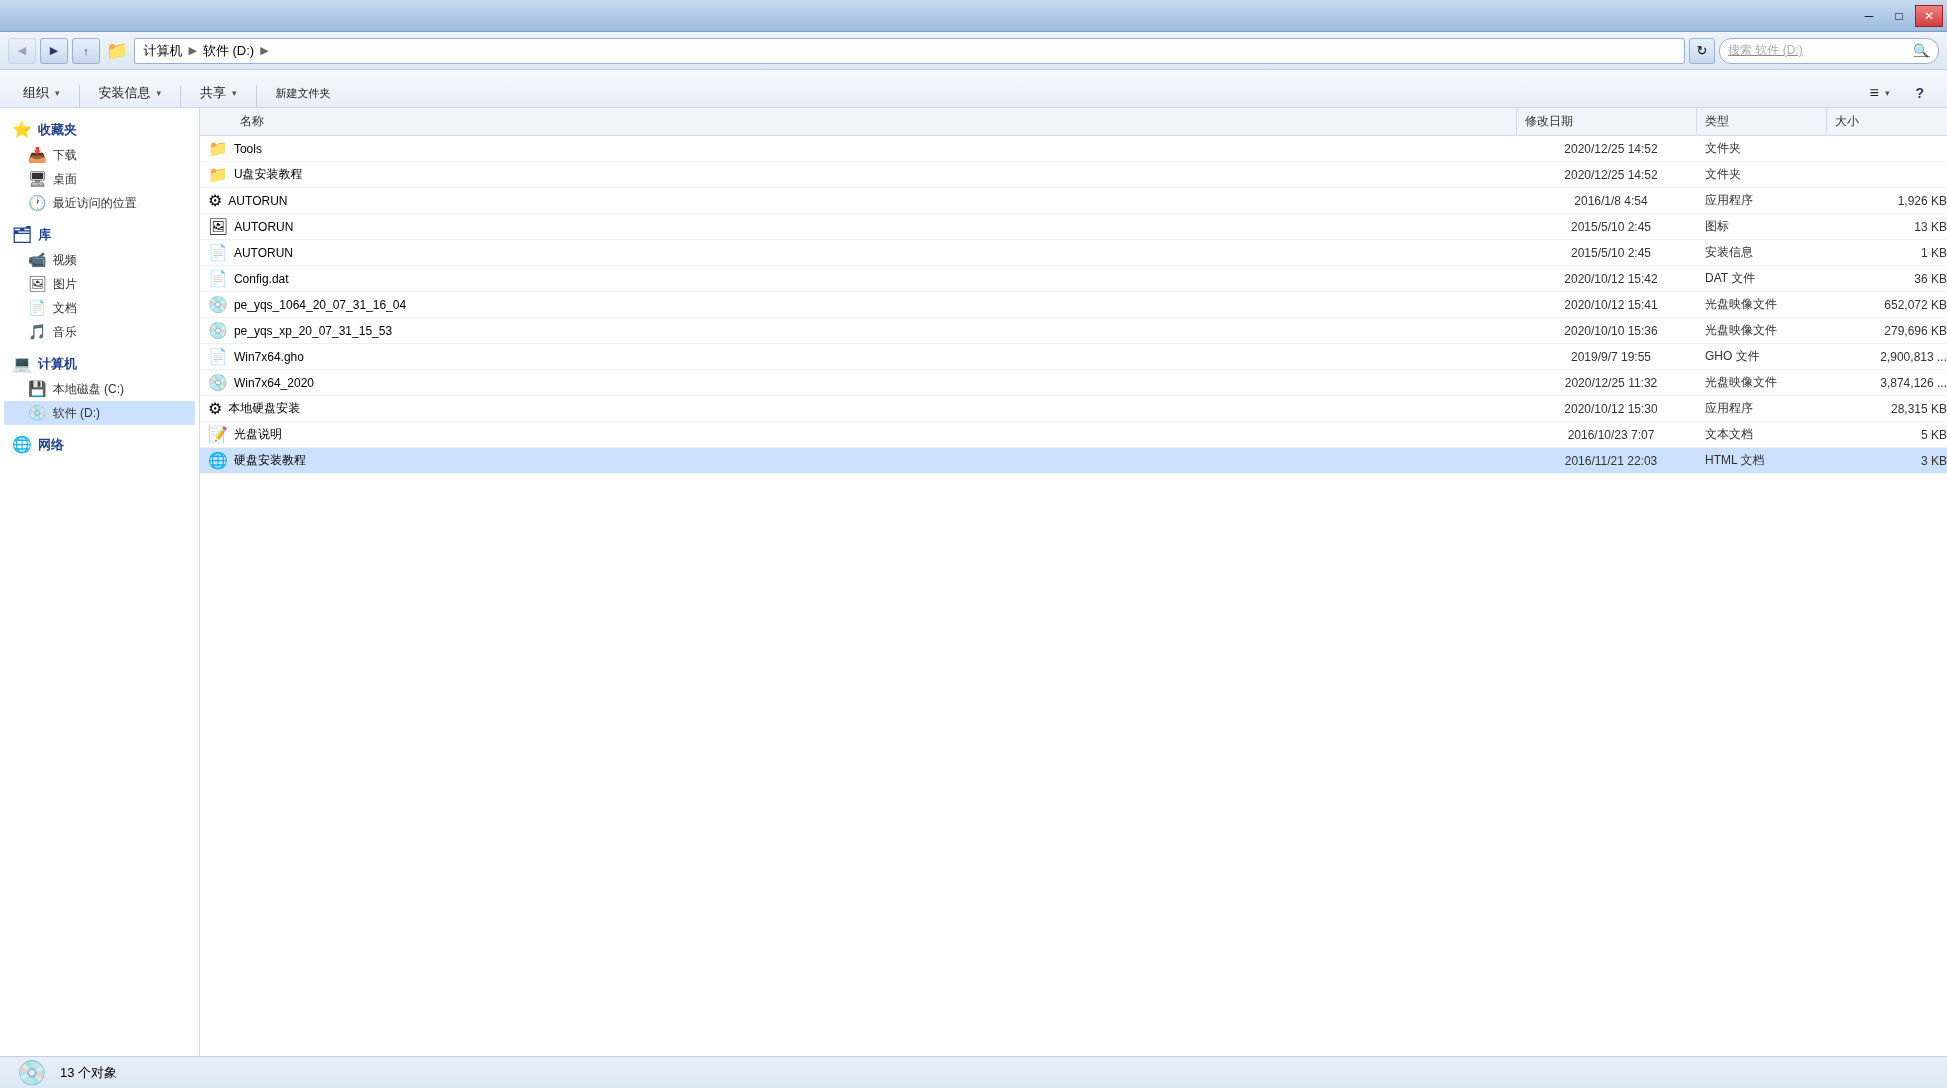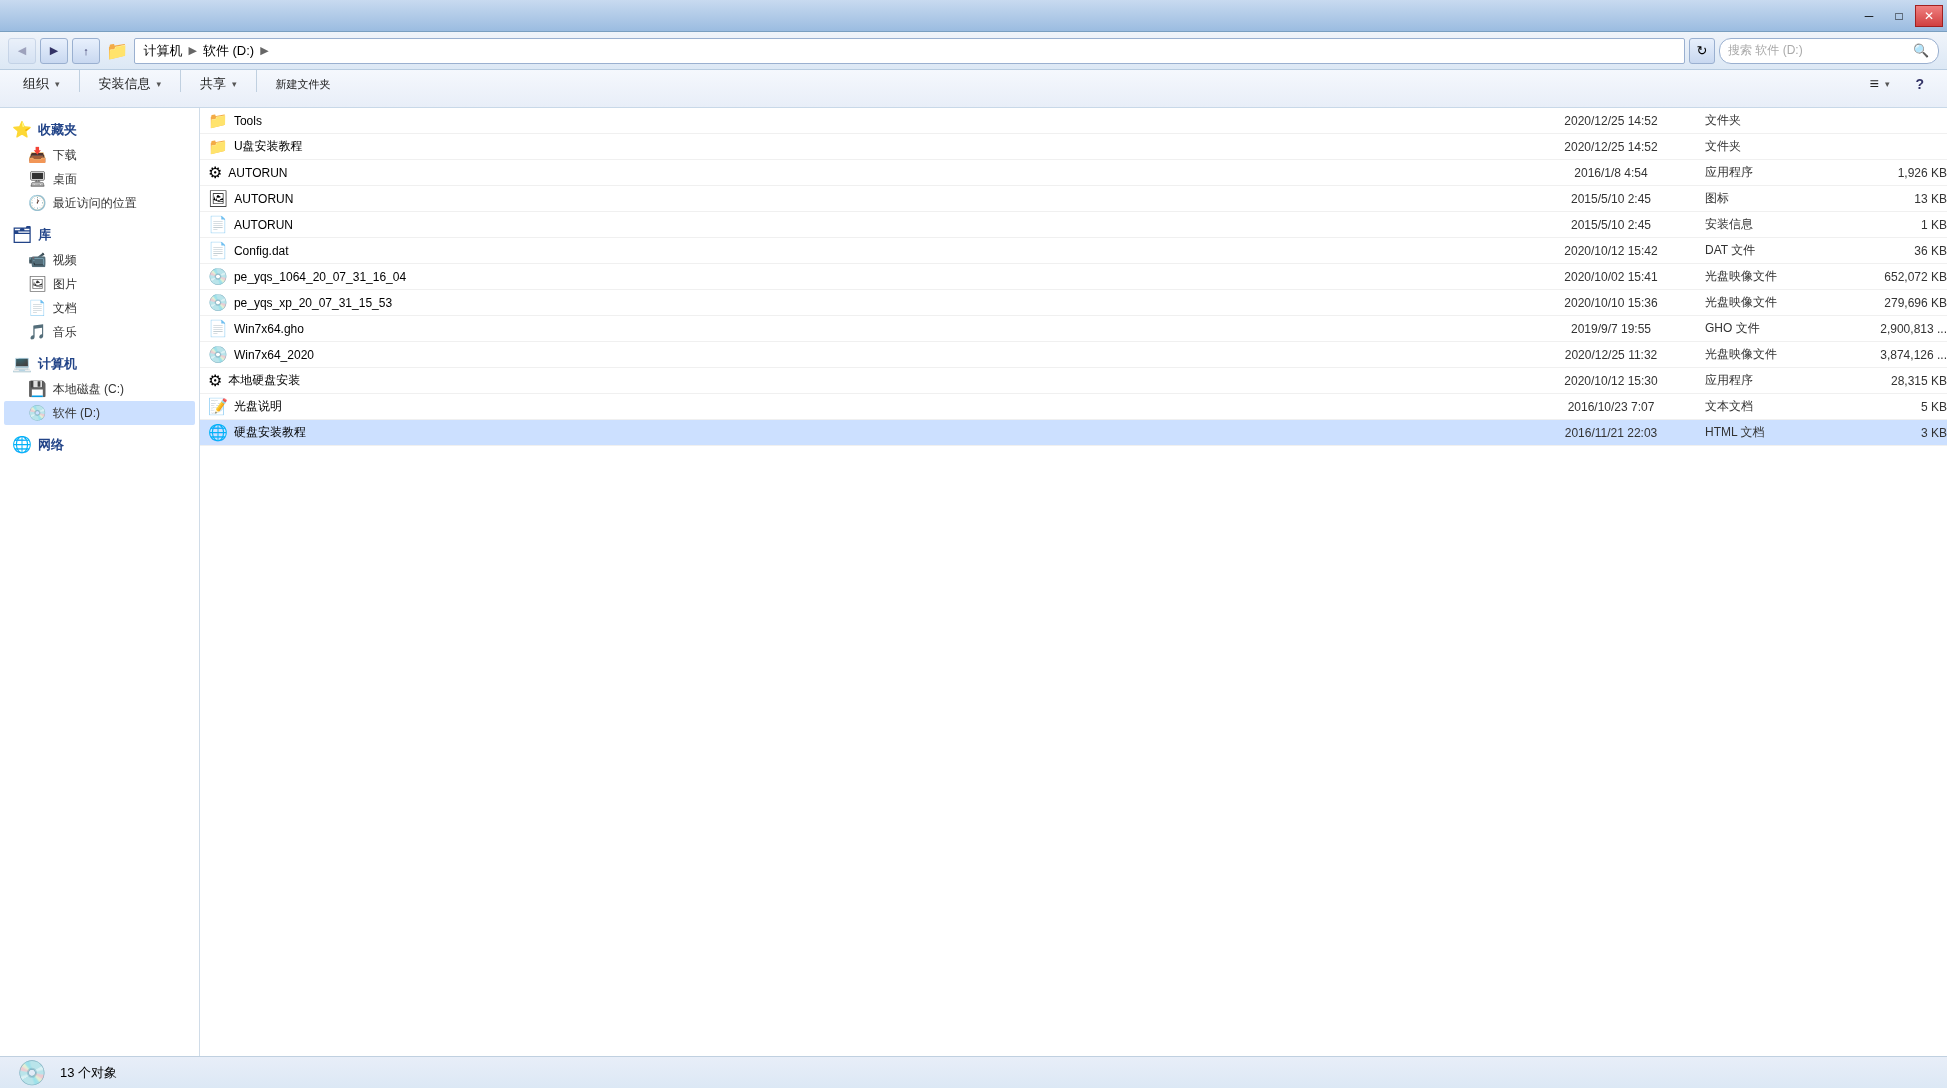--- a/index.html
+++ b/index.html
@@ -90,28 +90,29 @@
       height: 26px;
       background: #fff;
       border: 1px solid #9ab0d0;
       border-radius: 12px;
       display: flex;
       align-items: center;
       padding: 4px 8px;
       gap: 4px;
       color: #888;
       font-size: 12px;
+      text-decoration: underline;
     }
 
     
     .toolbar {
       background: linear-gradient(to bottom, #f5f8fd, #e8eef8);
       height: 38px;
       display: flex;
-      align-items: flex-start;
+      align-items: flex-end;
       padding: 0 12px;
       border-bottom: 1px solid #c8d8e8;
       gap: 4px;
     }
     .toolbar-btn {
       height: 28px;
       padding: 0 10px;
       background: transparent;
       border: 1px solid transparent;
       border-radius: 3px;
@@ -434,20 +435,34 @@
       <div class="sidebar-section-header">
         <span class="icon">🌐</span>
         <span>网络</span>
       </div>
     </div>
 
   </div>
 
   <div class="file-area">
 
+    <div class="file-list-header">
+      <div class="col-name">
+        <span>名称</span>
+      </div>
+      <div class="col-date">
+        <span>修改日期</span>
+      </div>
+      <div class="col-type">
+        <span>类型</span>
+      </div>
+      <div class="col-size">
+        <span>大小</span>
+      </div>
+    </div>
 
     <div id="file-rows-container">
         <div class="file-row">
     <div class="cell-name">
       <span class="file-icon">📁</span>
       <span>Tools</span>
     </div>
     <div class="cell-date">2020/12/25 14:52</div>
     <div class="cell-type">文件夹</div>
     <div class="cell-size"></div>
@@ -495,21 +510,21 @@
     </div>
     <div class="cell-date">2020/10/12 15:42</div>
     <div class="cell-type">DAT 文件</div>
     <div class="cell-size">36 KB</div>
   </div>
         <div class="file-row">
     <div class="cell-name">
       <span class="file-icon">💿</span>
       <span>pe_yqs_1064_20_07_31_16_04</span>
     </div>
-    <div class="cell-date">2020/10/02 15:41</div>
+    <div class="cell-date">2020/10/12 15:41</div>
     <div class="cell-type">光盘映像文件</div>
     <div class="cell-size">652,072 KB</div>
   </div>
         <div class="file-row">
     <div class="cell-name">
       <span class="file-icon">💿</span>
       <span>pe_yqs_xp_20_07_31_15_53</span>
     </div>
     <div class="cell-date">2020/10/10 15:36</div>
     <div class="cell-type">光盘映像文件</div>

